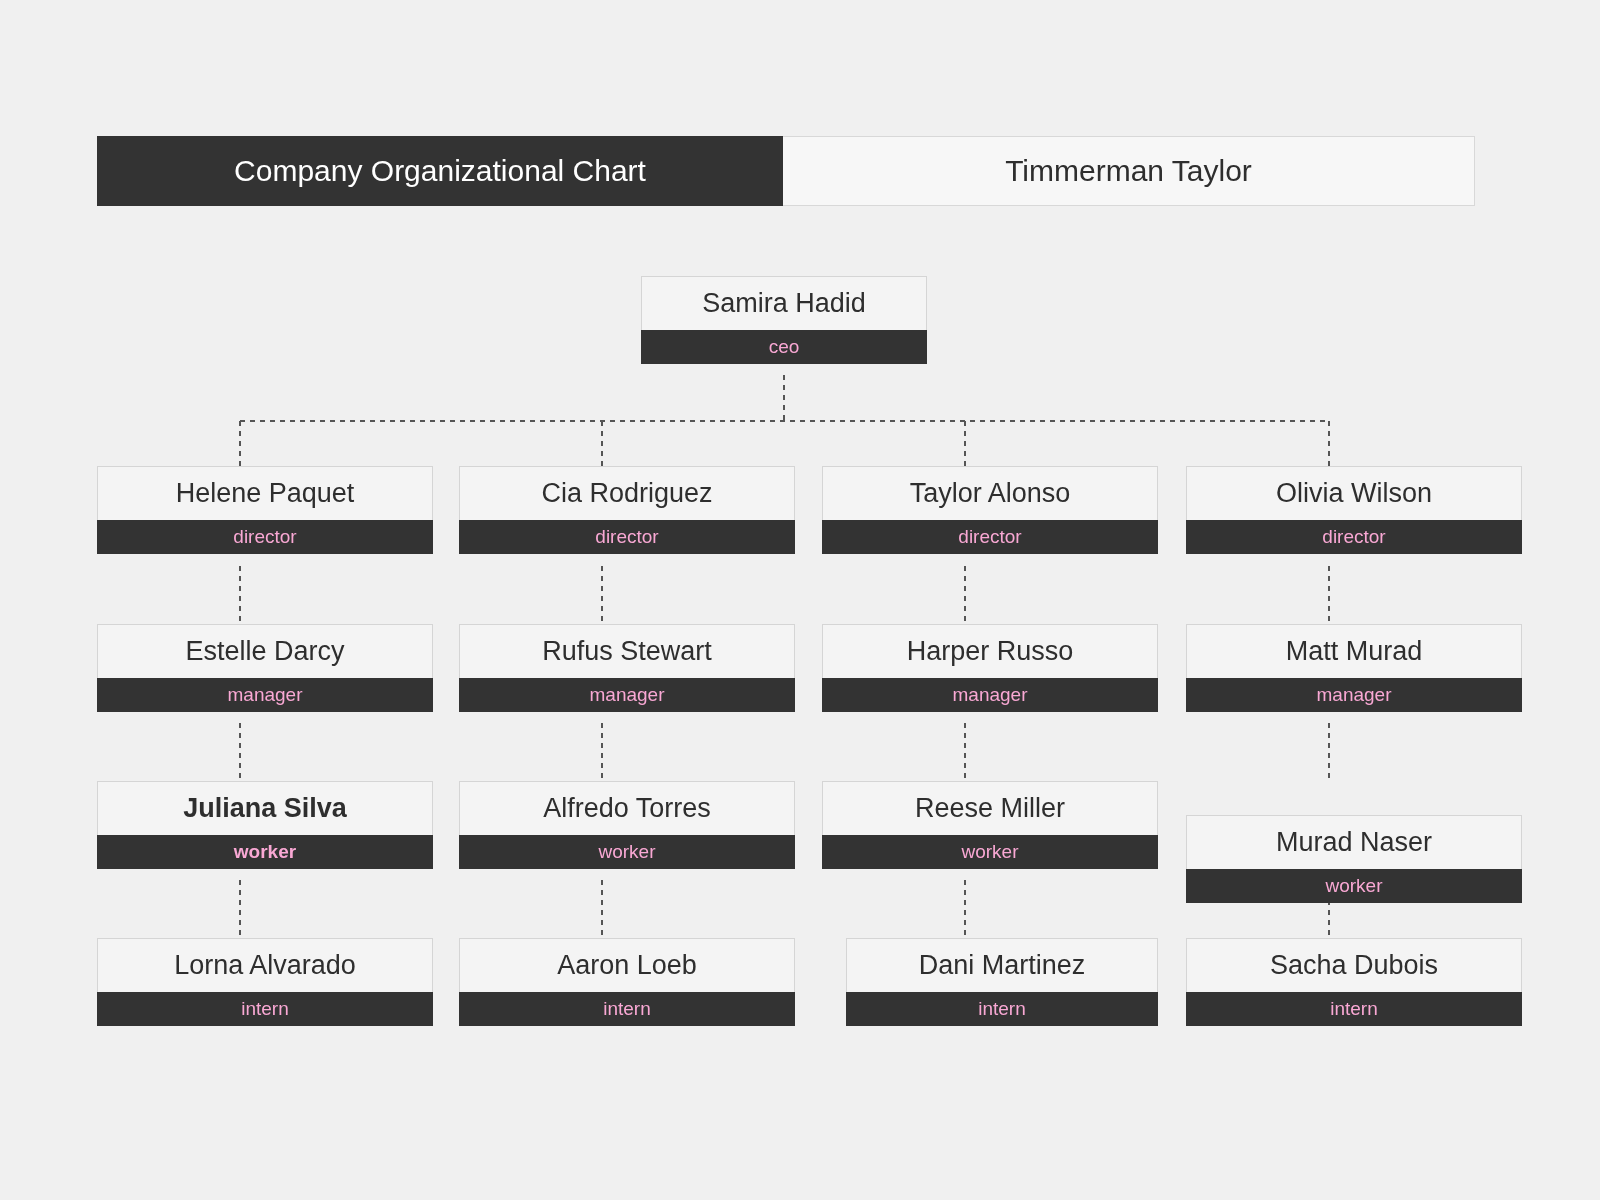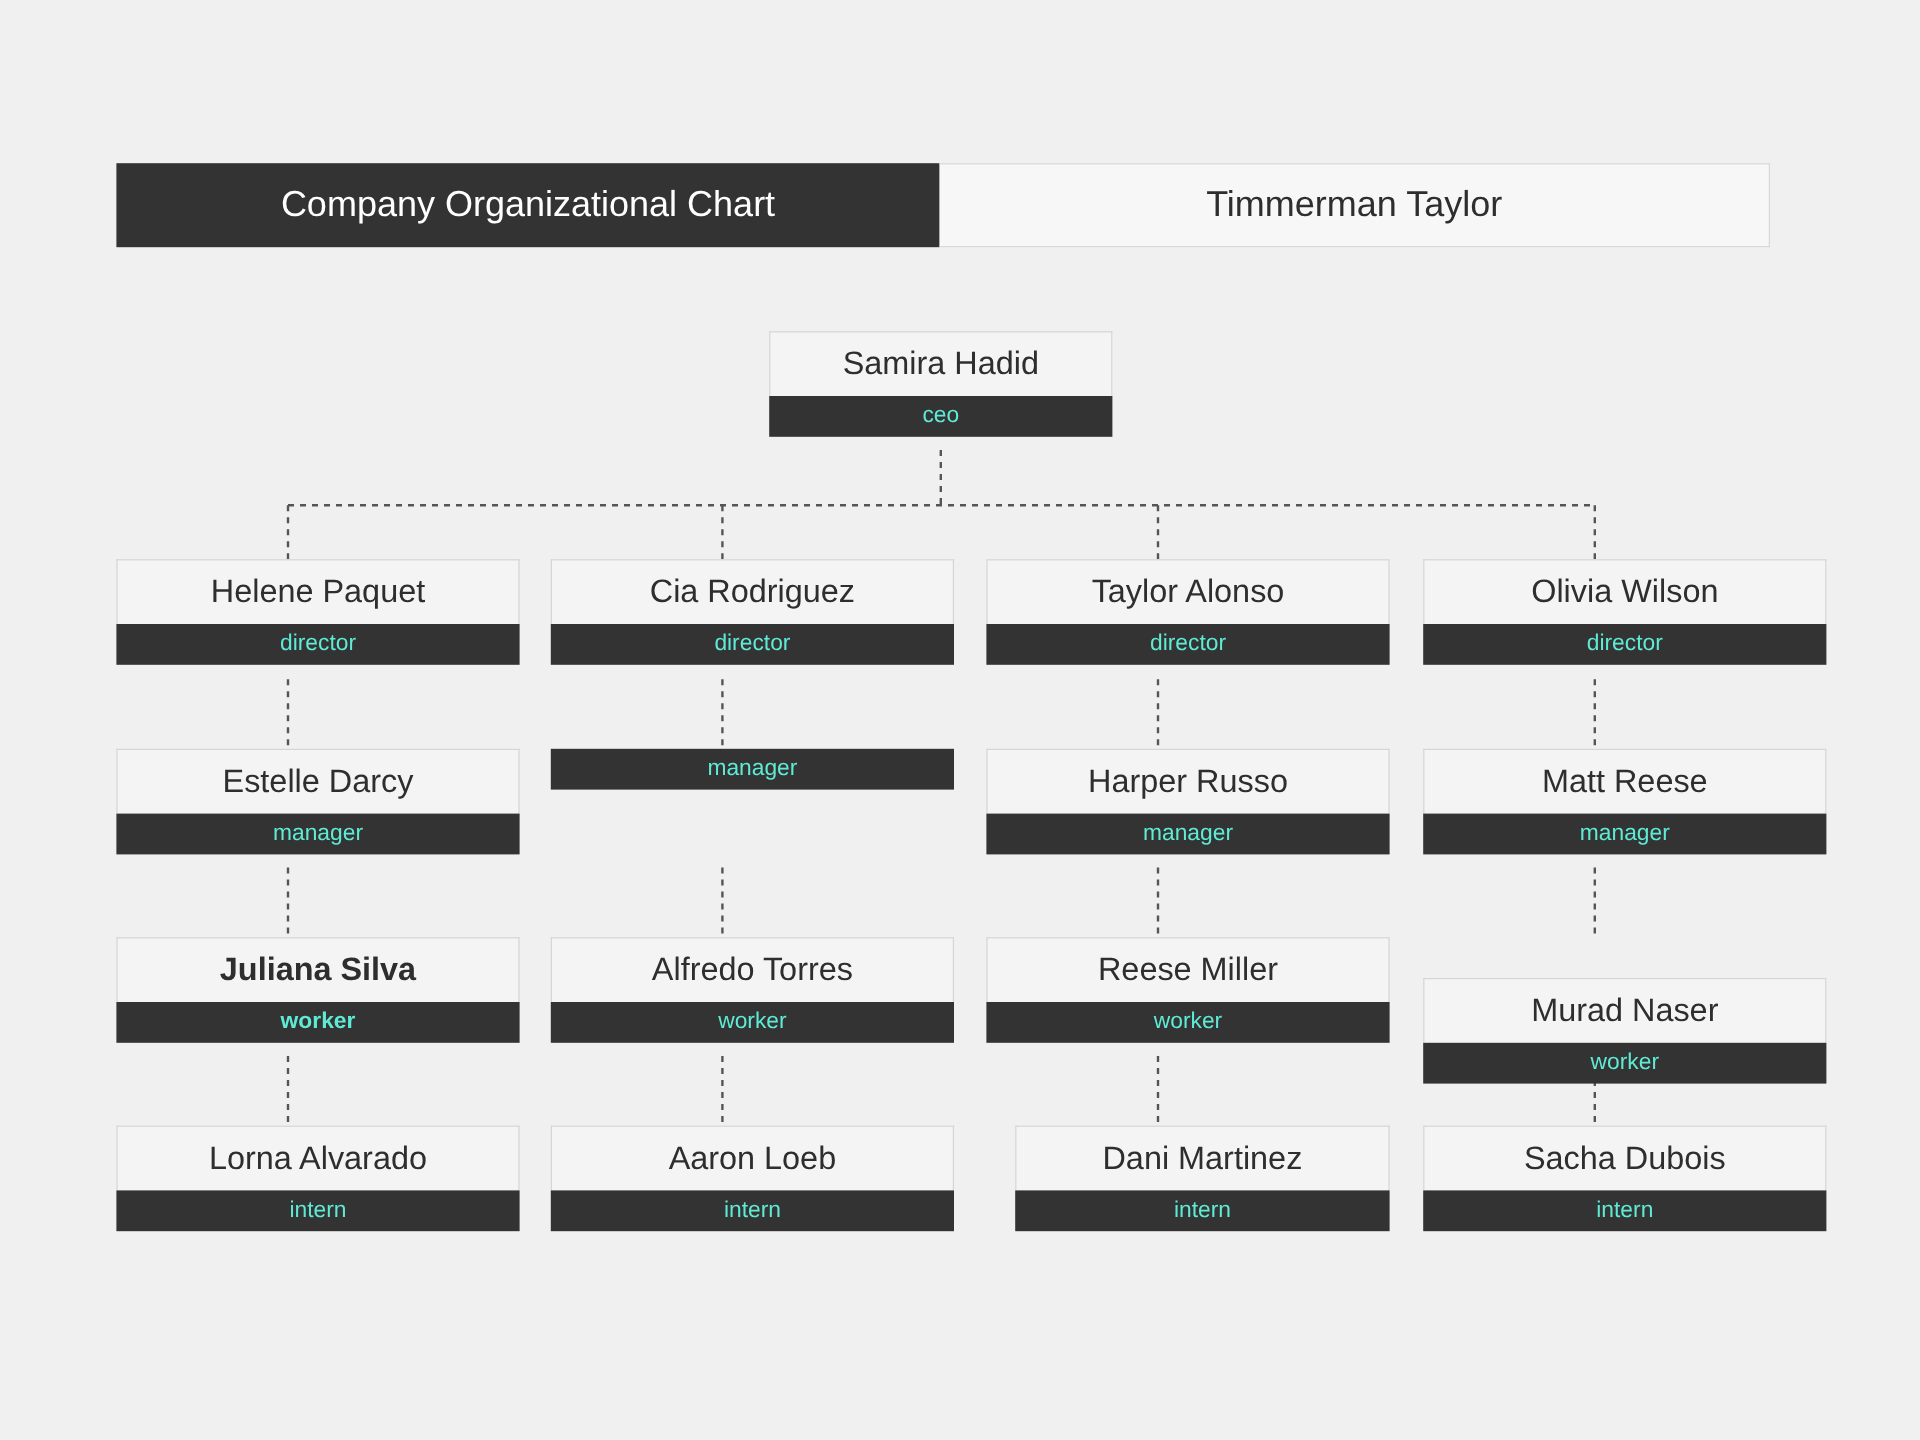--- a/index.html
+++ b/index.html
@@ -79,21 +79,21 @@
     height: 54px;
     display: flex;
     align-items: center;
     justify-content: center;
     font-size: 27px;
     color: #2e2e2e;
     box-sizing: border-box;
   }
   .node .role {
     background: #333333;
-    color: #5eead4;
+    color: #f9a8d4;
     height: 34px;
     display: flex;
     align-items: center;
     justify-content: center;
     font-size: 19px;
     box-sizing: border-box;
   }
 
   
   .node.root {
@@ -160,20 +160,21 @@
   <div class="node" style="left:97px; top:938px;">
     <div class="name">Lorna Alvarado</div>
     <div class="role">intern</div>
   </div>
 
   <div class="node" style="left:459px; top:466px;border-radius:28px;">
     <div class="name">Cia Rodriguez</div>
     <div class="role">director</div>
   </div>
   <div class="node" style="left:459px; top:624px;">
+    <div class="name">Rufus Stewart</div>
     <div class="role">manager</div>
   </div>
   <div class="node" style="left:459px; top:781px;">
     <div class="name">Alfredo Torres</div>
     <div class="role">worker</div>
   </div>
   <div class="node" style="left:459px; top:938px;">
     <div class="name">Aaron Loeb</div>
     <div class="role">intern</div>
   </div>
@@ -193,21 +194,21 @@
   <div class="node" style="left:822px; top:938px;padding-left:24px;">
     <div class="name">Dani Martinez</div>
     <div class="role">intern</div>
   </div>
 
   <div class="node" style="left:1186px; top:466px;">
     <div class="name">Olivia Wilson</div>
     <div class="role">director</div>
   </div>
   <div class="node" style="left:1186px; top:624px;">
-    <div class="name">Matt Reese</div>
+    <div class="name">Matt Murad</div>
     <div class="role">manager</div>
   </div>
   <div class="node" style="left:1186px; top:815px;">
     <div class="name">Murad Naser</div>
     <div class="role">worker</div>
   </div>
   <div class="node" style="left:1186px; top:938px;">
     <div class="name">Sacha Dubois</div>
     <div class="role">intern</div>
   </div>

